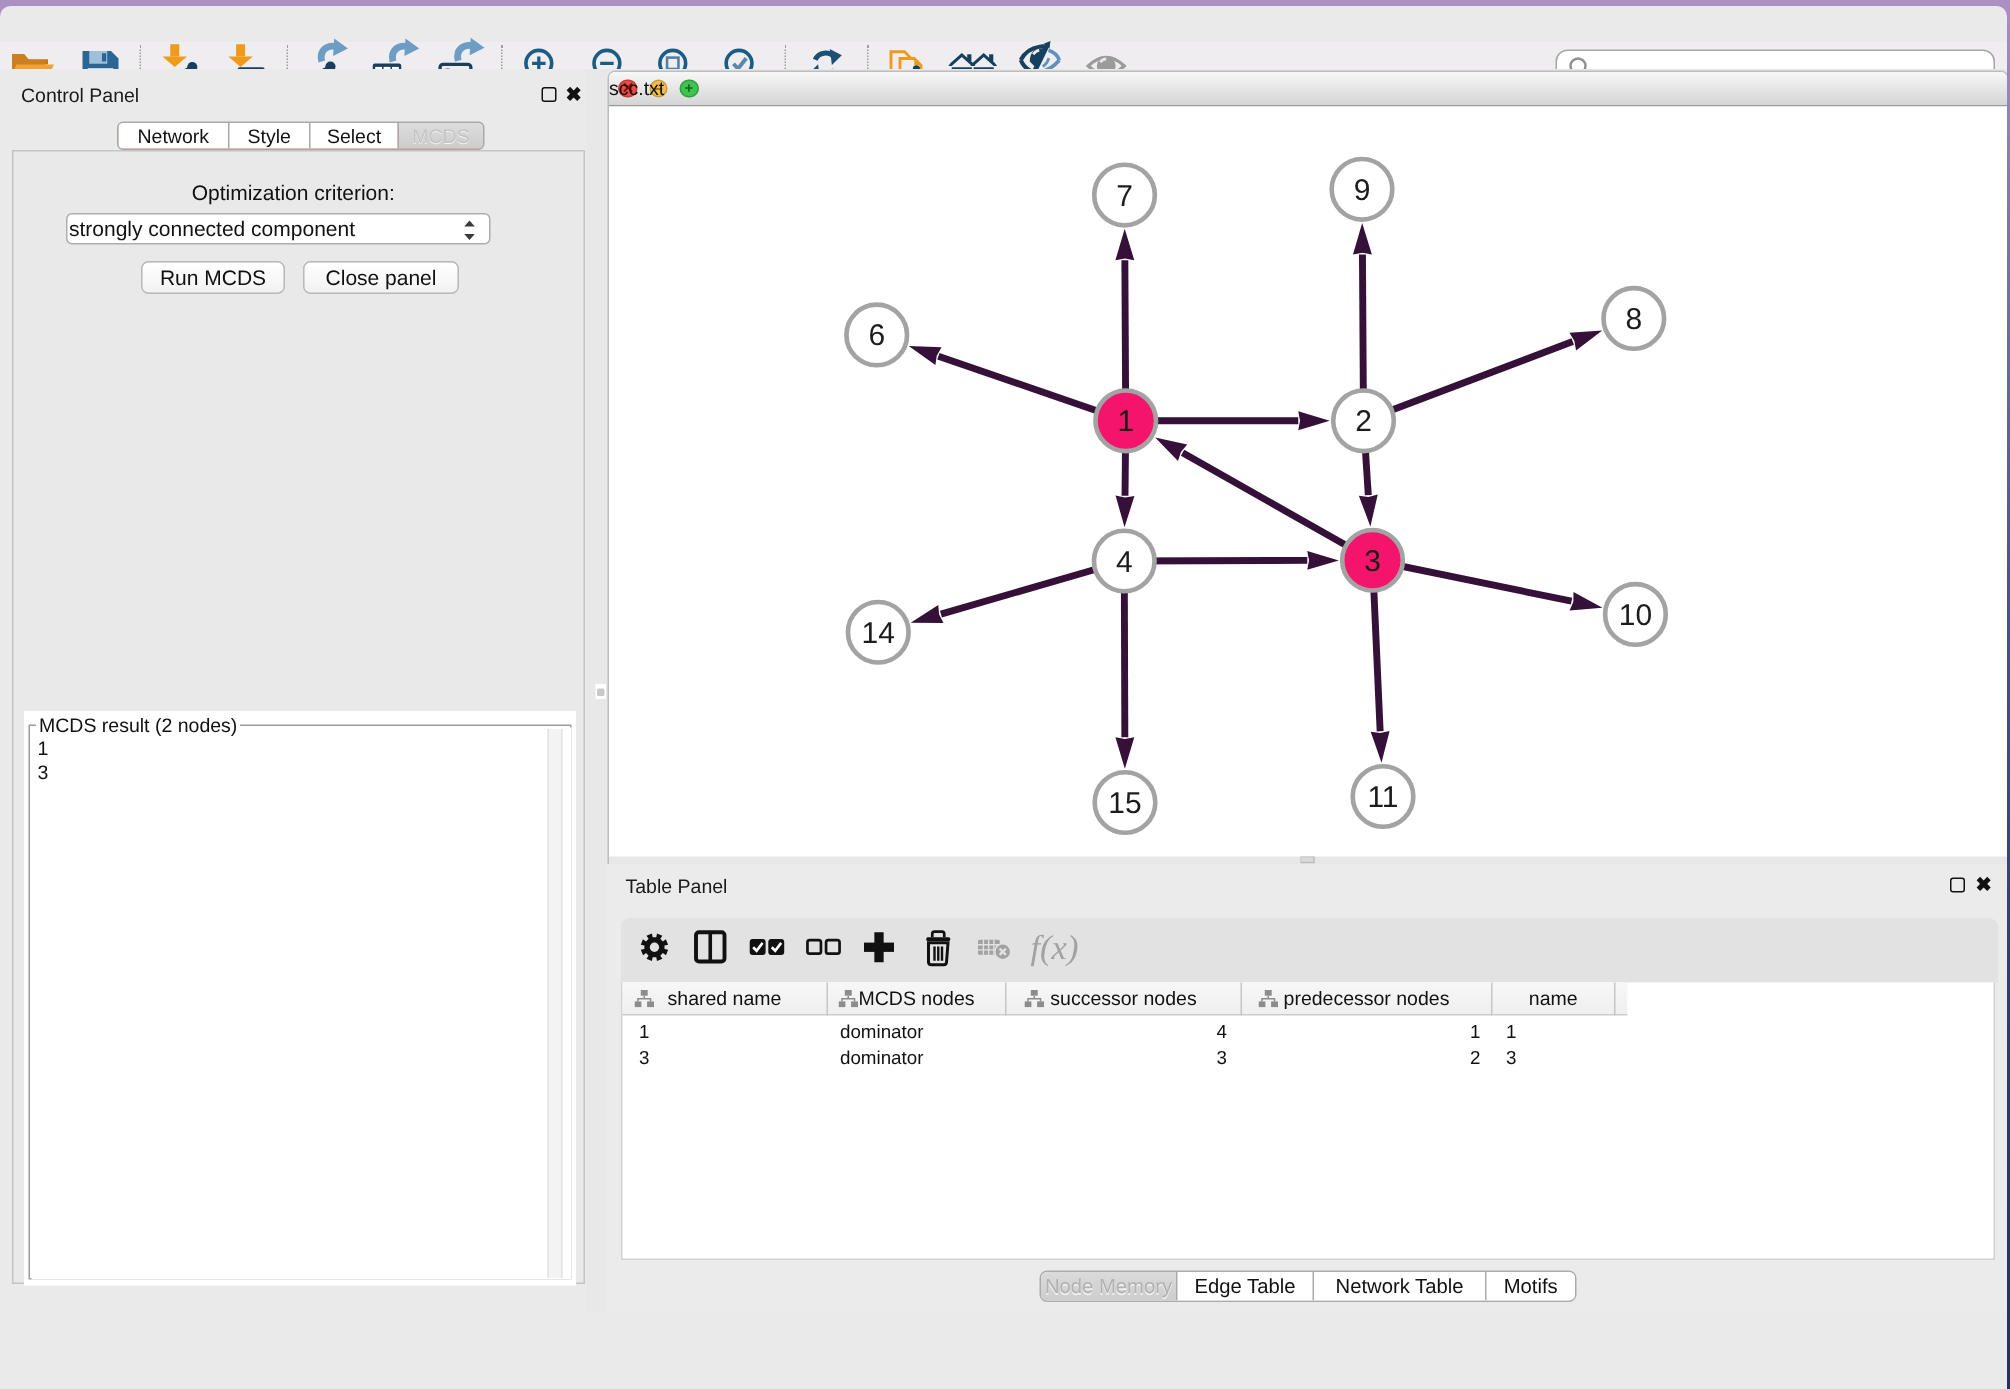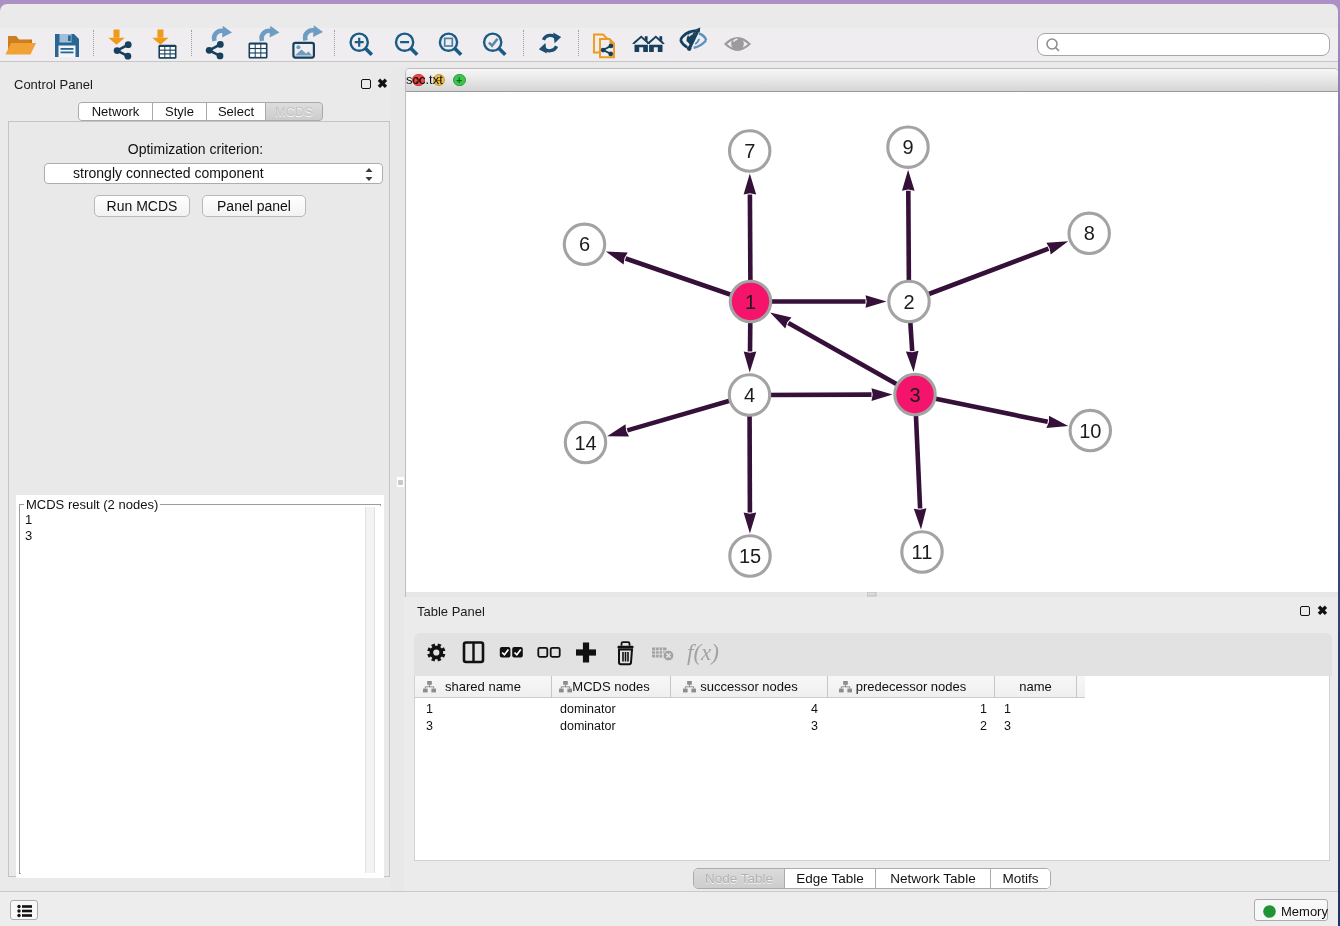--- a/index.html
+++ b/index.html
@@ -4,33 +4,33 @@
 html,body{width:1340px;height:926px;overflow:hidden}
 body{font-family:"Liberation Sans",sans-serif;background:#AC90C4;position:relative}
 #win{position:absolute;left:0;top:4px;width:1338px;height:922px;background:#EBEAEB;border-radius:7px 7px 0 0;overflow:hidden}
 #rstrip{position:absolute;right:0;top:4px;width:2px;height:922px;z-index:50;background:linear-gradient(#A78FC4,#7C78AD 15%,#4C5590 40%,#2C3F74 70%,#1F3265)}
 #titlebar{position:absolute;left:0;top:0;width:1338px;height:24px;background:linear-gradient(#F6F5F6,#E6E5E6);border-bottom:1px solid #C9C8C9;border-radius:7px 7px 0 0}
 .tl{position:absolute;top:4.5px;width:15px;height:15px;border-radius:50%;background:#D9D6D9;border:1px solid #B4B1B4}
 #wtitle{position:absolute;top:5px;left:0;width:1338px;text-align:center;font-size:13px;color:#9E9E9E;line-height:16px}
 #toolbar{position:absolute;left:0;top:24px;width:1338px;height:34px;background:#EFEDEF;border-bottom:1px solid #C6C6C6}
 .sep{position:absolute;top:2px;height:26px;width:0;border-left:1px dotted #9E9E9E}
 #searchbox{position:absolute;left:1037px;top:5px;width:293px;height:23px;background:#fff;border:1px solid #A6A6A6;border-radius:8px}
-#main{position:absolute;left:0;top:63px;width:1338px;height:828px;background:#E9E8E9}
+#main{position:absolute;left:0;top:42px;width:1338px;height:828px;background:#E9E8E9}
 
 #cpanel{position:absolute;left:0;top:0;width:391px;height:828px;background:#EBEAEB}
 #cptitle{position:absolute;left:14px;top:10px;font-size:13px;color:#1A1A1A}
 .sqicon{position:absolute;width:10px;height:10px;border:1.6px solid #111;border-radius:2px}
 .xicon{position:absolute;font-size:13px;font-weight:bold;color:#111;line-height:12px}
 .tabs{position:absolute;display:flex;height:19px;border:1px solid #A9A9A9;border-radius:4px;overflow:hidden;background:#fca5a5}
 .tab{height:100%;display:flex;align-items:center;justify-content:center;font-size:13px;font-weight:normal;color:#111;background:#fff;border-left:1px solid #A9A9A9}
 .tab:first-child{border-left:none}
 .tab.sel{background:linear-gradient(#DDDDDD,#CCCCCC);color:#C4C4C4;text-shadow:0 1px 0 #F5F5F5}
 #cpbox{position:absolute;left:8px;top:54px;width:382px;height:756px;border:1px solid #C4C4C4;background:#EAE9EA}
 #optlabel{position:absolute;left:0;top:74px;width:391px;text-align:center;font-size:14px;color:#111}
-#selbox{position:absolute;left:44px;top:95.5px;width:339px;height:21px;background:#fff;border:1px solid #ADADAD;border-radius:4px;font-size:14px;color:#111;line-height:19px;padding-left:28px}
+#selbox{position:absolute;left:44px;top:95.5px;width:283px;height:21px;background:#fff;border:1px solid #ADADAD;border-radius:4px;font-size:14px;color:#111;line-height:19px;padding-left:1px}
 .btn{position:absolute;height:22px;background:linear-gradient(#FFFFFF,#F2F2F2);border:1px solid #B9B9B9;border-radius:5px;font-size:14px;color:#111;text-align:center;line-height:20px}
 #reswrap{position:absolute;left:16px;top:428px;width:368px;height:383px;background:#fff}
 #fset{position:absolute;left:3px;top:9px;width:362px;height:370px;border:1px solid #9C9C9C}
 #fleg{position:absolute;left:4px;top:-8px;background:#fff;font-size:13px;color:#111;padding:0 2px}
 #ftext{position:absolute;left:1px;top:1px;width:360px;height:368px;background:#fff;font-size:13px;color:#111;line-height:16.3px;padding:6px 0 0 4px}
 #fscroll{position:absolute;right:6px;top:1px;width:10px;height:366px;background:#F3F3F3;border-left:1px solid #E2E2E2;border-right:1px solid #E2E2E2}
 
 #netwin{position:absolute;left:406px;top:2px;width:932px;height:528px;background:#fff;border-radius:4px 4px 0 0;box-shadow:0 0 0 1px #BDBDBD}
 #nettitle{position:absolute;left:0;top:0;width:932px;height:23px;background:linear-gradient(#F7F7F7,#D5D5D5);border-bottom:1px solid #9A9A9A;border-radius:4px 4px 0 0}
 #nettext{position:absolute;left:0;top:3px;width:932px;text-align:left;font-size:13px;font-weight:400;color:#111}
@@ -181,21 +181,21 @@
    </div>
    <div id="cpbox"></div>
    <div id="optlabel">Optimization criterion:</div>
    <div id="selbox">strongly connected component
      <svg width="10" height="15" style="position:absolute;right:8px;top:3px">
             <path d="M5 1 L8.5 5 L1.5 5 Z" fill="#3A3A3A"></path>
             <path d="M5 14 L8.5 10 L1.5 10 Z" fill="#3A3A3A"></path>
           </svg>
    </div>
    <div class="btn" style="left:94px;top:128px;width:96px">Run MCDS</div>
-   <div class="btn" style="left:202px;top:128px;width:104px">Panel panel</div>
+   <div class="btn" style="left:202px;top:128px;width:104px">Close panel</div>
    <div id="reswrap">
     <div id="fset">
      <div id="ftext">1<br>3<div id="fscroll"></div></div>
      <div id="fleg">MCDS result (2 nodes)</div>
     </div>
    </div>
   </div>
   <div id="netwin">
    <div id="nettitle">
     <div class="light" style="left:6.4px;background:#ED4B45;border:1px solid #C33B35;color:#7E100E">✕</div>
@@ -342,41 +342,21 @@
           <div class="cell" style="left:303px;top:25px;width:100px;text-align:right">4</div>
           <div class="cell" style="left:472px;top:25px;width:100px;text-align:right">1</div>
           <div class="cell" style="left:589px;top:25px">1</div>
           <div class="cell" style="left:11px;top:41.5px">3</div>
           <div class="cell" style="left:145px;top:41.5px">dominator</div>
           <div class="cell" style="left:303px;top:41.5px;width:100px;text-align:right">3</div>
           <div class="cell" style="left:472px;top:41.5px;width:100px;text-align:right">2</div>
           <div class="cell" style="left:589px;top:41.5px">3</div>
    </div>
    <div class="btabs" style="left:289px;top:271px">
-    <div class="btab sel" style="width:90px">Node Table</div>
+    <div class="btab sel" style="width:90px">Node Memory</div>
     <div class="btab" style="width:91px">Edge Table</div>
     <div class="btab" style="width:115px">Network Table</div>
     <div class="btab" style="width:60px">Motifs</div>
    </div>
-  </div>
- </div>
- <div id="statusbar">
-  <div class="sbtn" style="left:10px;top:8px;width:28px;height:20px">
-   <svg width="28" height="20">
-          <g fill="#111">
-            <circle cx="8" cy="5.5" r="1.7"></circle>
-            <circle cx="8" cy="10" r="1.7"></circle>
-            <circle cx="8" cy="14.5" r="1.7"></circle>
-            <rect x="11" y="4.2" width="10" height="2.6"></rect>
-            <rect x="11" y="8.7" width="10" height="2.6"></rect>
-            <rect x="11" y="13.2" width="10" height="2.6"></rect>
-          </g>
-        </svg>
-  </div>
-  <div class="sbtn" style="left:1254px;top:6.5px;width:74px;height:22px">
-   <svg width="74" height="22">
-          <circle cx="14.5" cy="11.5" r="6.3" fill="#1E9434"></circle>
-          <text x="26" y="16" font-size="13" fill="#111" font-family="Liberation Sans,sans-serif">Memory</text>
-        </svg>
   </div>
  </div>
 </div>
 <div id="rstrip"></div>
 
 </body></html>

